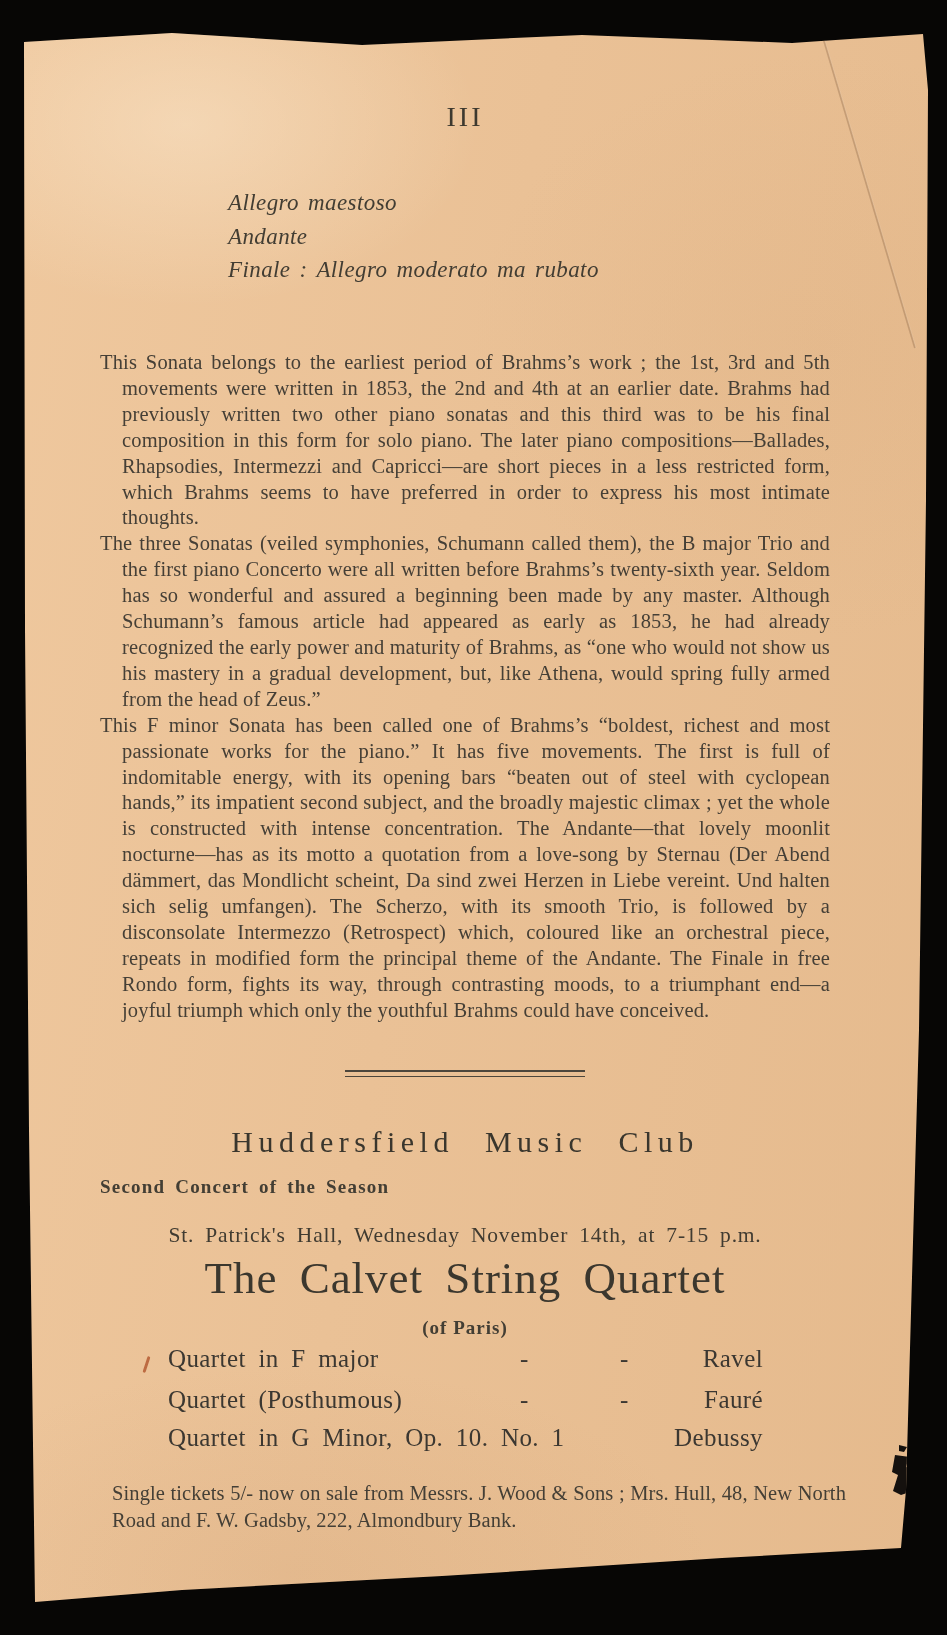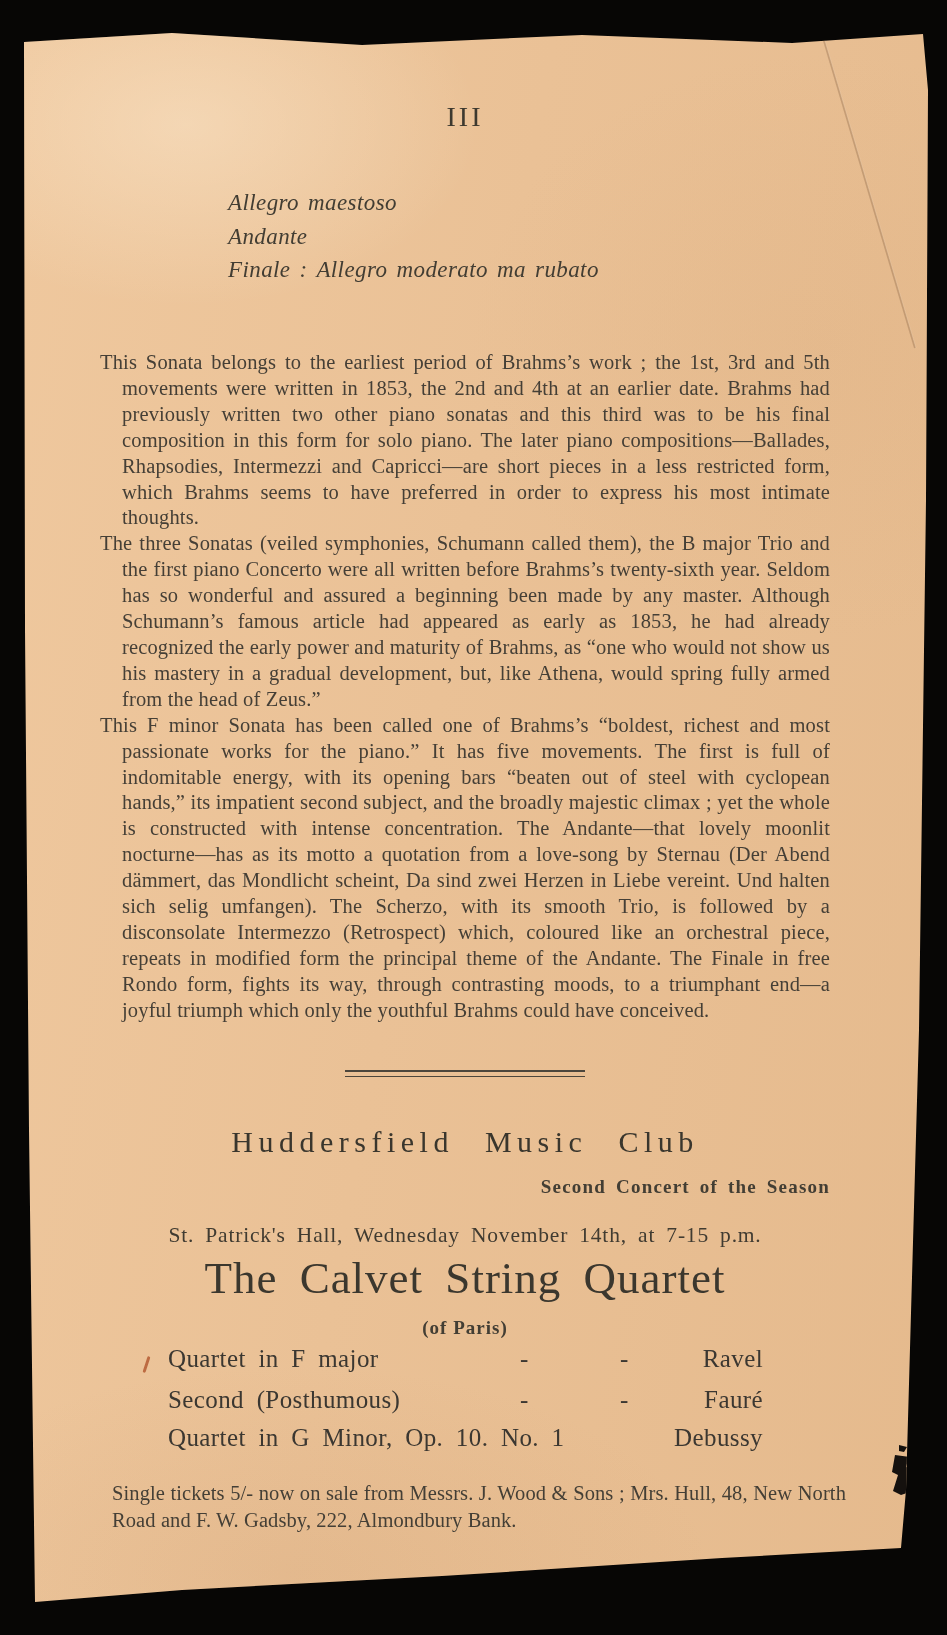--- a/index.html
+++ b/index.html
@@ -49,21 +49,21 @@
   .notes p{margin:0;padding-left:22px;text-indent:-22px;}
   .divider{
     position:absolute;left:323px;top:1040px;width:240px;height:4px;
     border-top:2.5px solid #4c463c;border-bottom:1.5px solid #4c463c;
   }
   .club-name{
     position:absolute;left:78px;top:1095px;width:730px;text-align:center;
     font-size:30px;letter-spacing:5.5px;word-spacing:18px;color:#3a362d;
   }
   .subtitle{
-    position:absolute;left:78px;top:1146px;width:730px;text-align:right;
+    position:absolute;left:78px;top:1146px;width:730px;text-align:left;
     font-size:19px;font-weight:bold;letter-spacing:1.2px;word-spacing:4px;color:#433e34;
   }
   .venue{
     position:absolute;left:78px;top:1193px;width:730px;text-align:center;
     font-size:21.5px;letter-spacing:0.8px;word-spacing:5px;color:#403b31;
   }
   .artist{
     position:absolute;left:78px;top:1222px;width:730px;text-align:center;
     font-size:45px;letter-spacing:1px;word-spacing:10px;color:#3b372e;
   }
@@ -128,21 +128,21 @@
     <div class="origin">(of Paris)</div>
 
     <div class="prog-row r1">
       <span class="prog-work">Quartet in F major</span>
       <span class="prog-dash d1">-</span>
       <span class="prog-dash d2">-</span>
       <span class="prog-composer">Ravel</span>
     </div>
 
     <div class="prog-row r2">
-      <span class="prog-work">Second (Posthumous)</span>
+      <span class="prog-work">Quartet (Posthumous)</span>
       <span class="prog-dash d1">-</span>
       <span class="prog-dash d2">-</span>
       <span class="prog-composer">Fauré</span>
     </div>
 
     <div class="prog-row r3">
       <span class="prog-work">Quartet in G Minor, Op. 10. No. 1</span>
       <span class="prog-composer">Debussy</span>
     </div>
 

